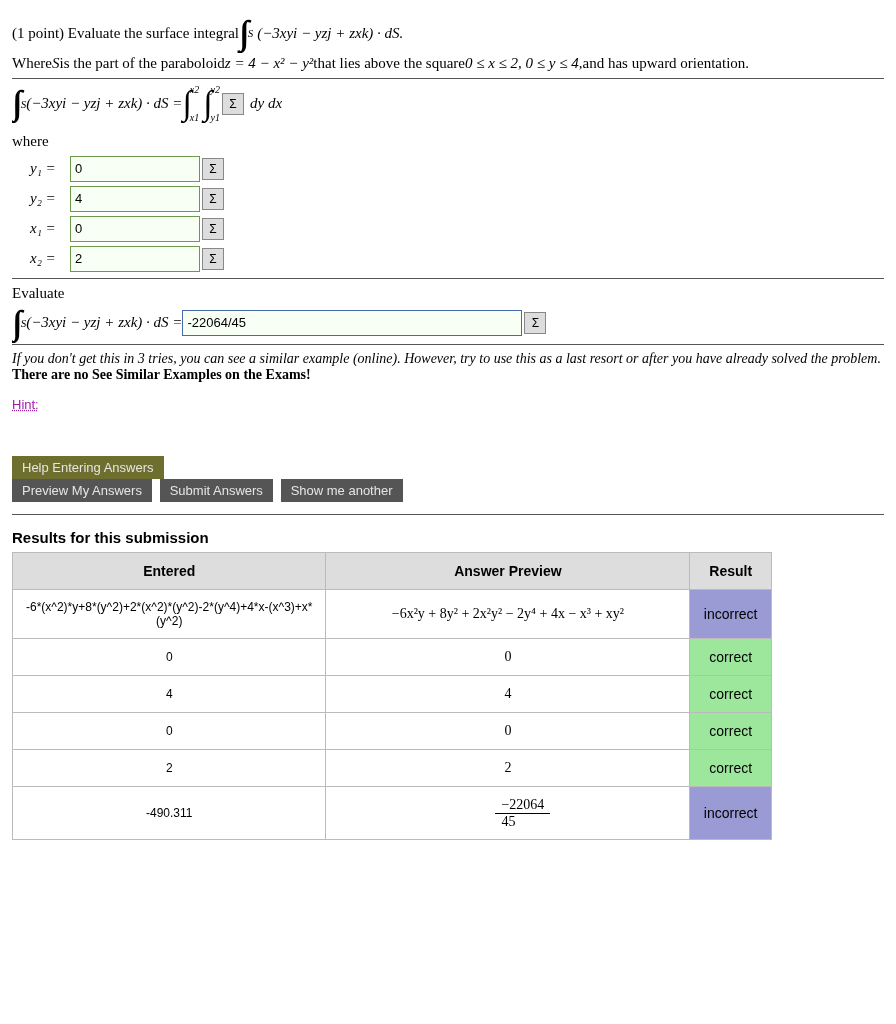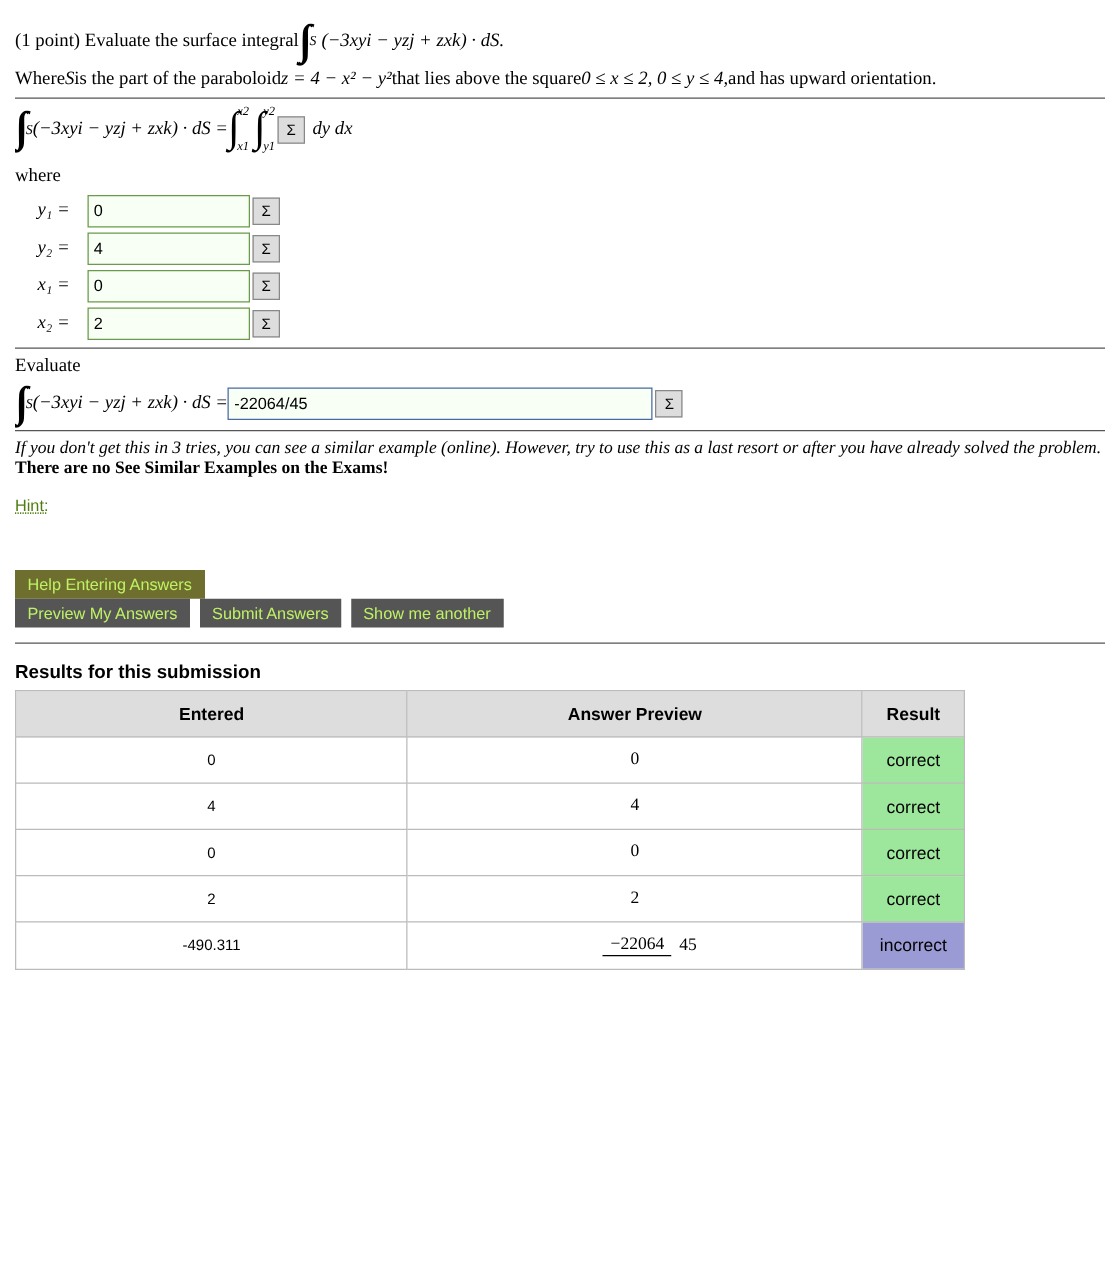--- a/index.html
+++ b/index.html
@@ -64,30 +64,30 @@
   .limits-group .row {
     display: flex;
     align-items: center;
     margin: 4px 0;
   }
   .limits-group .lbl {
     width: 40px;
     font-style: italic;
   }
   .hint {
-    color: #4d7c0f;
+    color: #a21caf;
     font-family: Arial, sans-serif;
     font-size: 13px;
     text-decoration: underline dotted;
     margin: 14px 0;
     display: inline-block;
   }
   .btn {
     display: inline-block;
-    color: #bef264;
+    color: #e5e5e5;
     padding: 4px 10px;
     font-family: Arial, sans-serif;
     font-size: 13px;
     margin-right: 4px;
     border: none;
     cursor: pointer;
   }
   .btn.olive { background: #6e6e2e; }
   .btn.gray  { background: #555; }
   .results-hdr {
@@ -113,22 +113,22 @@
     font-weight: bold;
   }
   table.results td.entered {
     font-family: Arial, sans-serif;
     font-size: 12px;
   }
   td.result-correct   { background: #9ce79c; font-family: Arial, sans-serif; font-size: 13px;}
   td.result-incorrect { background: #9a9ad4; font-family: Arial, sans-serif; font-size: 13px;}
   .frac {
     display: inline-flex;
-    flex-direction: row;
-    align-items: flex-end;
+    flex-direction: column;
+    align-items: flex-start;
     vertical-align: middle;
     line-height: 1.1;
     margin-left: 30px;
   }
   .frac .num { border-bottom: 1px solid #000; padding: 0 6px; }
   .frac .den { padding: 0 6px; }
   .italic-note {
     font-style: italic;
     font-size: 14px;
     margin-top: 6px;
@@ -262,20 +262,25 @@
 <table class="results">
   <thead>
     <tr>
       <th style="width:300px;">Entered</th>
       <th style="width:350px;">Answer Preview</th>
       <th style="width:70px;">Result</th>
     </tr>
   </thead>
   <tbody id="results-body">
       <tr>
+        <td class="entered">-6*(x^2)*y+8*(y^2)+2*(x^2)*(y^2)-2*(y^4)+4*x-(x^3)+x*(y^2)</td>
+        <td>−6x²y + 8y² + 2x²y² − 2y⁴ + 4x − x³ + xy²</td>
+        <td class="result-incorrect">incorrect</td>
+      </tr>
+      <tr>
         <td class="entered">0</td>
         <td>0</td>
         <td class="result-correct">correct</td>
       </tr>
       <tr>
         <td class="entered">4</td>
         <td>4</td>
         <td class="result-correct">correct</td>
       </tr>
       <tr>

